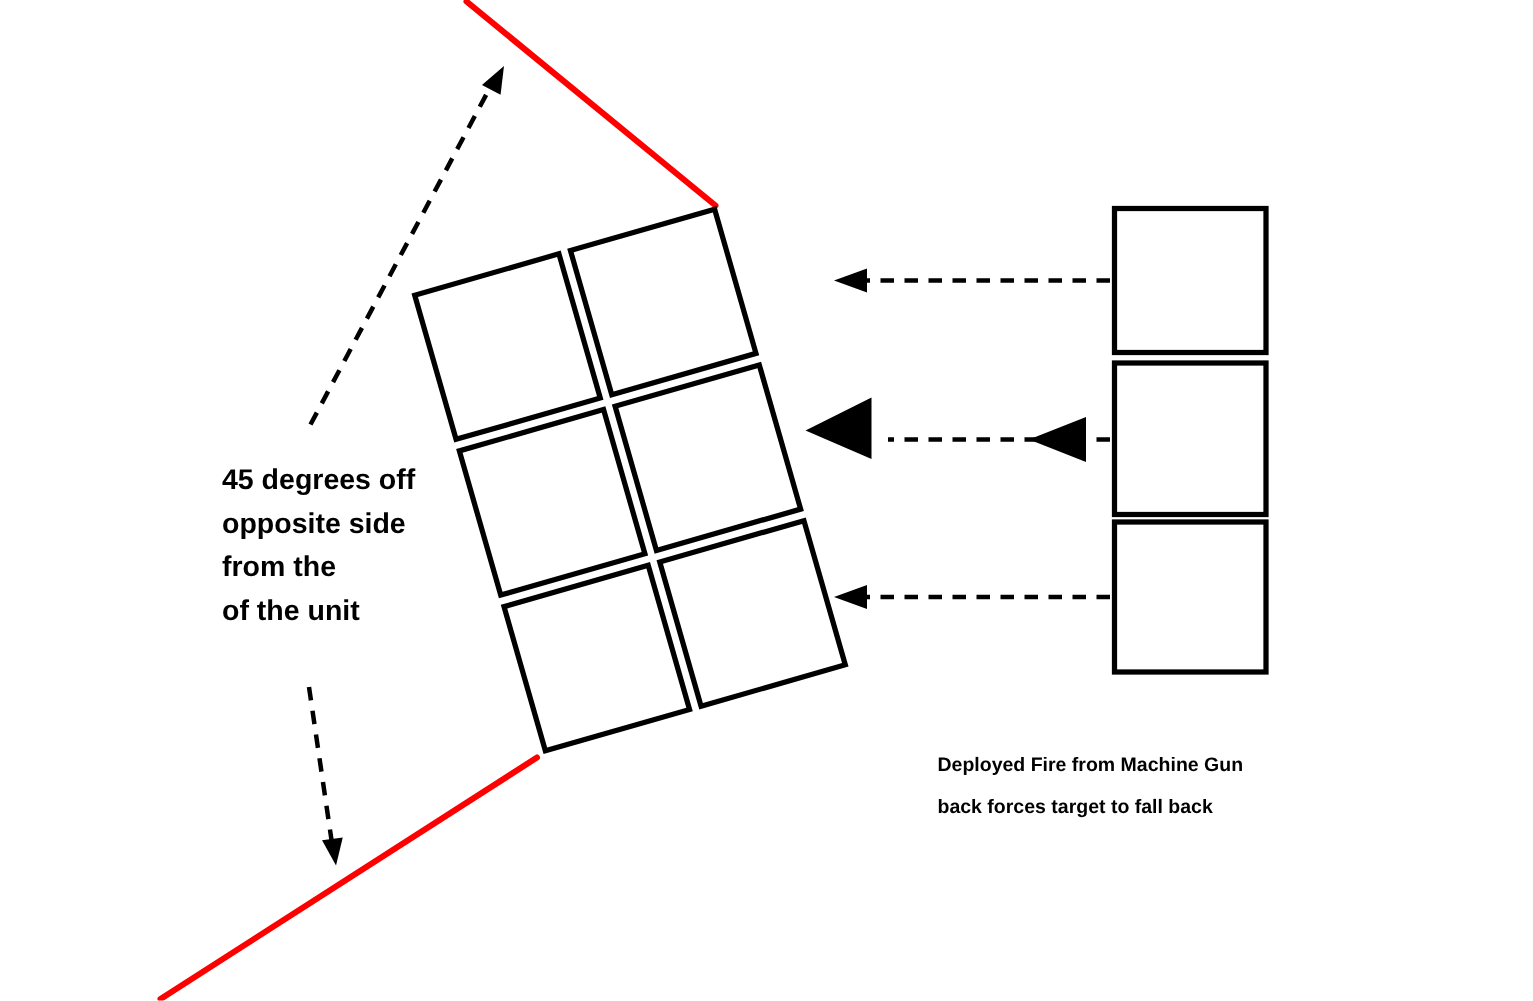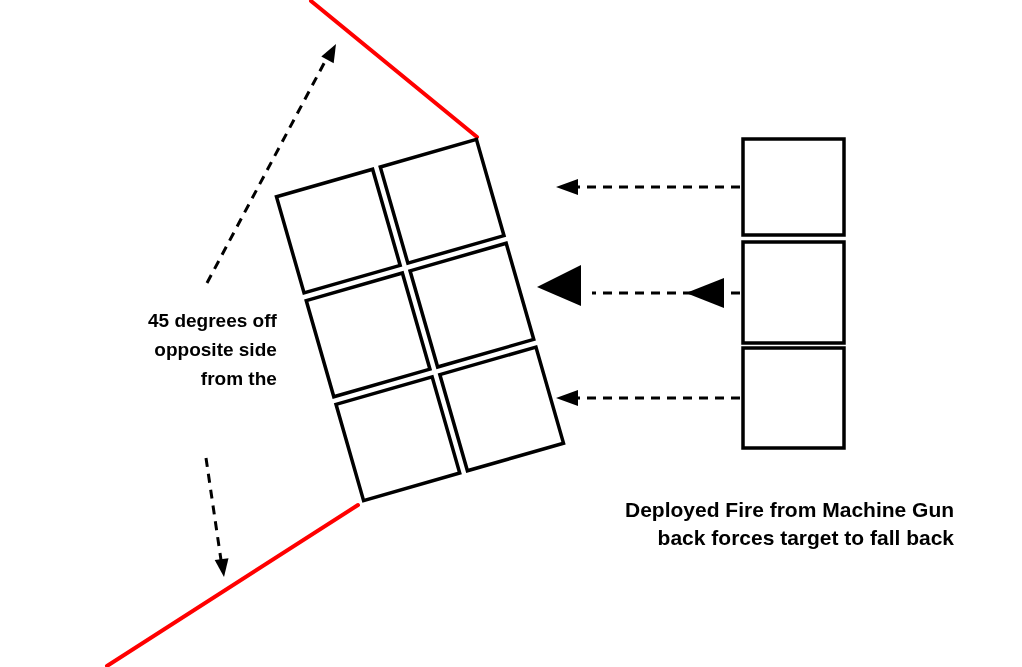--- a/index.html
+++ b/index.html
@@ -12,21 +12,20 @@
     margin:0;
     background:var(--color-background);
     font-family:"Liberation Sans", sans-serif;
   }
   .canvas{
     position:relative;
     width:1022px;
     height:667px;
     background:var(--color-background);
     overflow:hidden;
-    text-align:right;
   }
   .canvas > svg{
     position:absolute;
     left:0; top:0;
   }
   .red-line{
     stroke:var(--color-boundary-line);
     stroke-width:4;
     fill:none;
     stroke-linecap:round;
@@ -54,21 +53,21 @@
   }
   .angle-label{
     left:148px;
     top:306px;
     font-size:19px;
     line-height:29px;
   }
   .deployed-label{
     left:625px;
     top:496px;
-    font-size:21px;
+    font-size:13px;
     line-height:28px;
   }
 </style>
 </head>
 <body>
 
 <div class="canvas">
 
   <svg width="1022" height="667" viewBox="0 0 1022 667">
 
@@ -102,20 +101,21 @@
     <polygon points="537,287 581,265 581,306" class="solid"></polygon>
 
     <line x1="740" y1="398" x2="576" y2="398" class="dashed"></line>
     <polygon points="556,398 578,390 578,406" class="solid"></polygon>
   </svg>
 
   <div class="label angle-label">
     <div>45 degrees off</div>
     <div>opposite side</div>
     <div>from the</div>
+    <div>of the unit</div>
   </div>
 
   <div class="label deployed-label">
     <div>Deployed Fire from Machine Gun</div>
     <div>back forces target to fall back</div>
   </div>
 
 </div>
 
 </body></html>

